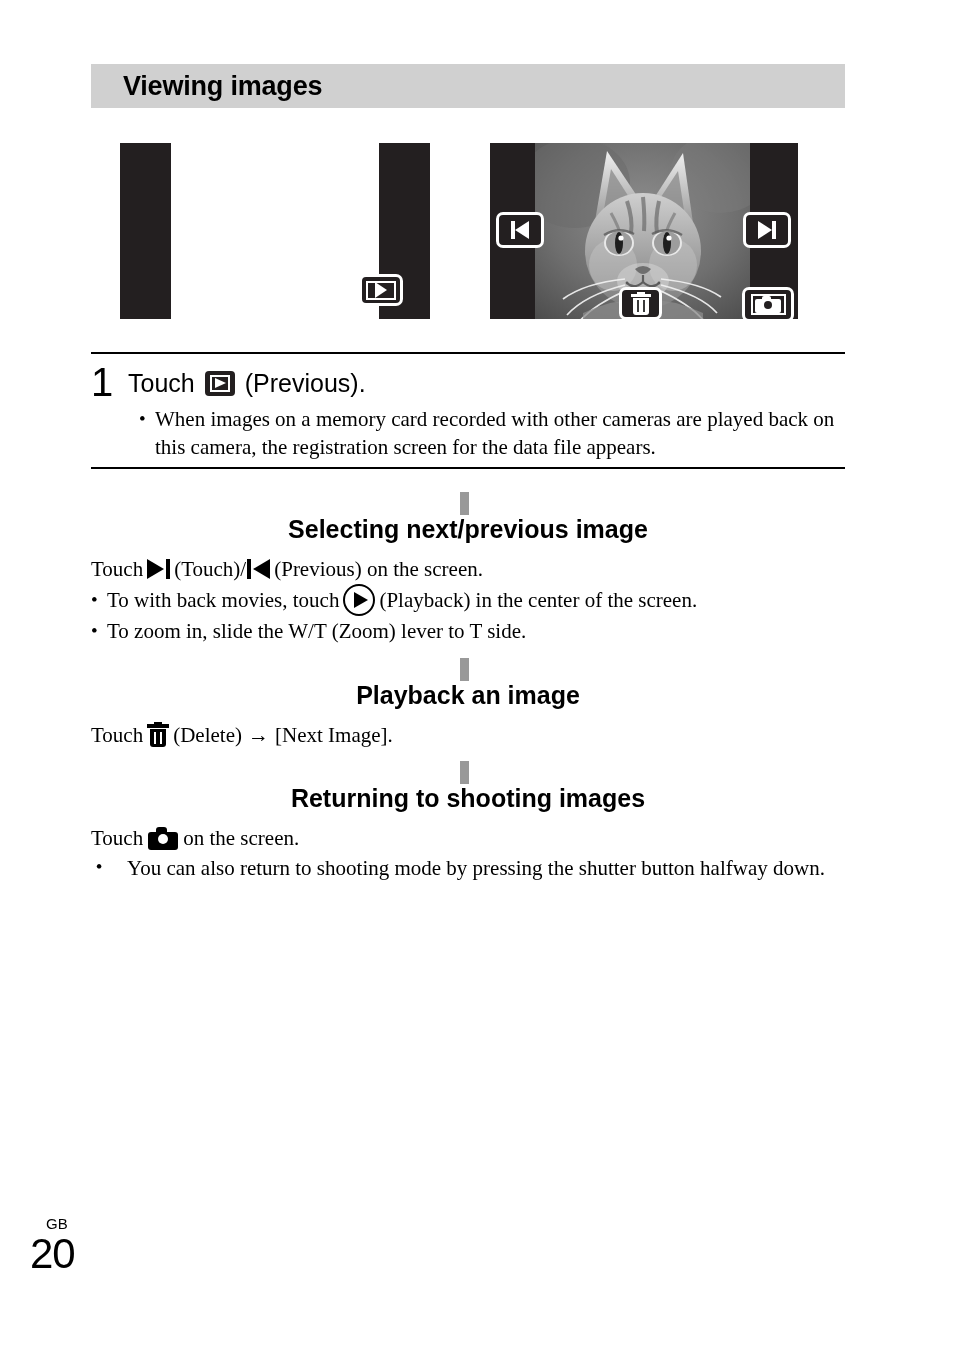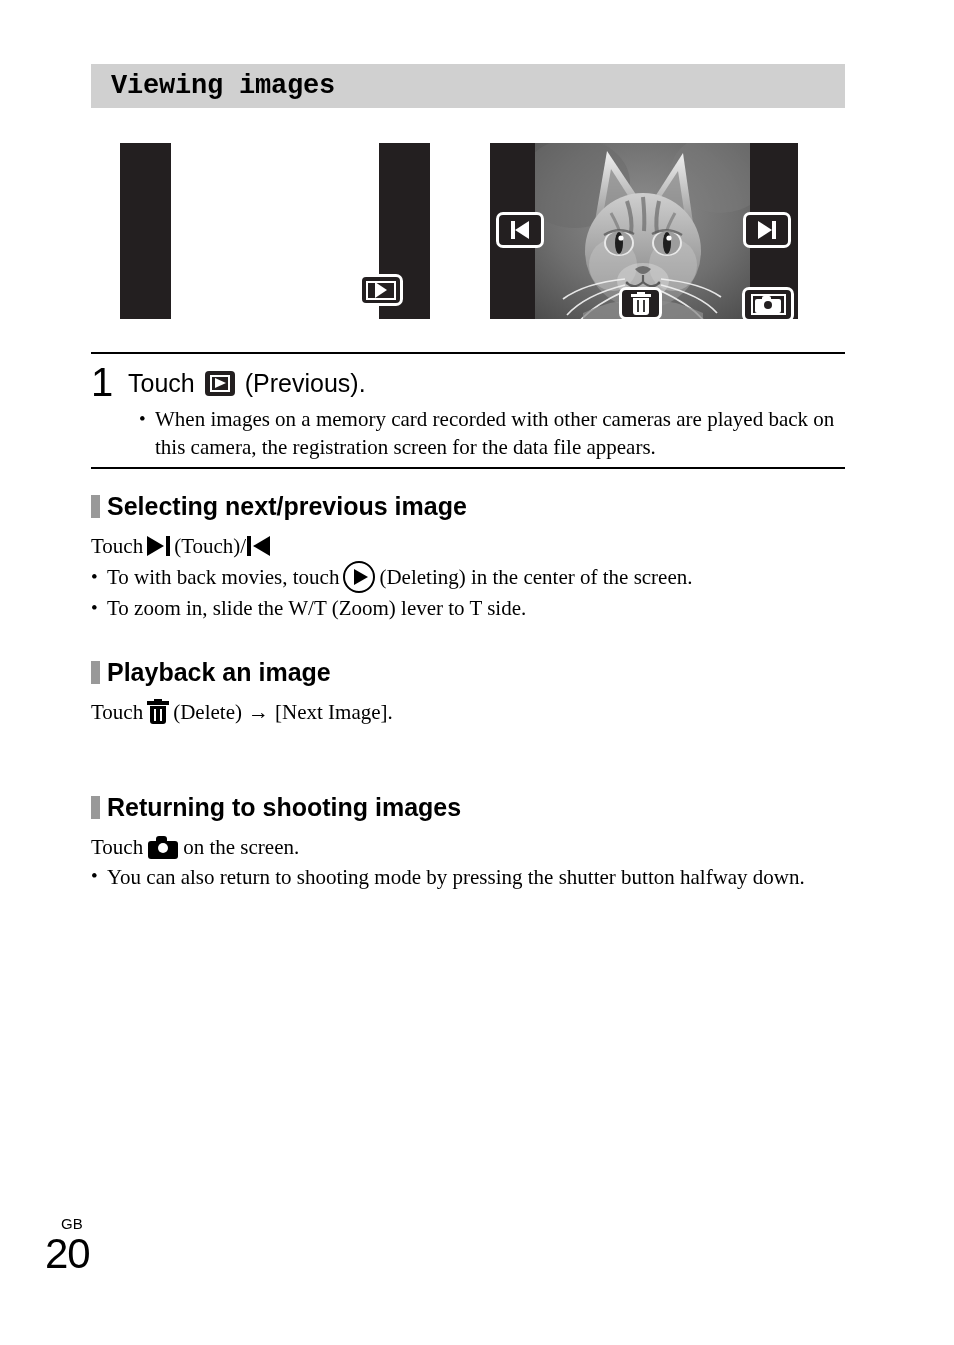--- a/index.html
+++ b/index.html
@@ -21,25 +21,25 @@
     position: absolute;
     left: 91px;
     top: 64px;
     width: 754px;
     height: 44px;
     background: #d0d0d0;
     display: flex;
     align-items: center;
   }
   .title-bar .title-text {
-    font-family: Liberation Mono, monospace;
+    font-family: Liberation Sans, sans-serif;
     font-weight: bold;
     font-size: 27px;
     letter-spacing: -0.2px;
-    padding-left: 20px;
+    padding-left: 32px;
     color: #000;
   }
 
   
   .screens {
     position: absolute;
     left: 0;
     top: 143px;
     width: 954px;
     height: 180px;
@@ -196,20 +196,21 @@
 
   
   .section { position: absolute; left: 91px; width: 754px; }
   .sec-head {
     display: flex;
     align-items: center;
     font-family: "Liberation Sans", sans-serif;
     font-weight: bold;
     font-size: 25px;
     margin-bottom: 10px;
+    flex-direction: column;
   }
   .sec-mark {
     display: inline-block;
     width: 9px;
     height: 23px;
     background: #999999;
     margin-right: 7px;
     flex: none;
   }
   .sec-body {
@@ -217,21 +218,21 @@
     line-height: 30px;
   }
   .sec-line {
     display: flex;
     align-items: center;
     flex-wrap: wrap;
   }
 
   .section-next { top: 492px; }
   .section-del  { top: 658px; }
-  .section-ret  { top: 793px; }
+  .section-ret  { top: 761px; text-align: center; }
 
   
   .ig { display: inline-flex; align-items: center; justify-content: center; vertical-align: middle; }
 
   
   .ic-playback-box {
     width: 30px; height: 25px;
     background: #231f20;
     border-radius: 4px;
     margin: 0 3px;
@@ -402,21 +403,21 @@
   .osd-camera .lens {
     position: absolute; left: 9px; top: 5px;
     width: 8px; height: 8px;
     background: #231f20;
     border-radius: 50%;
   }
 
   
   .footer {
     position: absolute;
-    left: 45px;
+    left: 30px;
     top: 1216px;
     font-family: "Liberation Sans", sans-serif;
   }
   .footer .gb {
     font-size: 15px;
     line-height: 16px;
     margin-left: 16px;
   }
   .footer .pg {
     font-size: 42px;
@@ -581,28 +582,29 @@
       <span>Touch</span>
       <span class="ig ic-next">
         <span class="t"></span>
         <span class="b"></span>
       </span>
       <span>(Touch)/</span>
       <span class="ig ic-prev">
         <span class="b"></span>
         <span class="t"></span>
       </span>
+      <span>(Previous) on the screen.</span>
     </div>
     <div class="sec-line">
       <span class="bullet-dot">•</span>
       <span>To with back movies, touch</span>
       <span class="ig ic-play-circle">
         <span class="t"></span>
       </span>
-      <span>(Deleting) in the center of the screen.</span>
+      <span>(Playback) in the center of the screen.</span>
     </div>
     <div class="sec-line">
       <span class="bullet-dot">•</span>
       <span>To zoom in, slide the W/T (Zoom) lever to T side.</span>
     </div>
   </div>
 </div>
 
 <div class="section section-del">
   <div class="sec-head">

